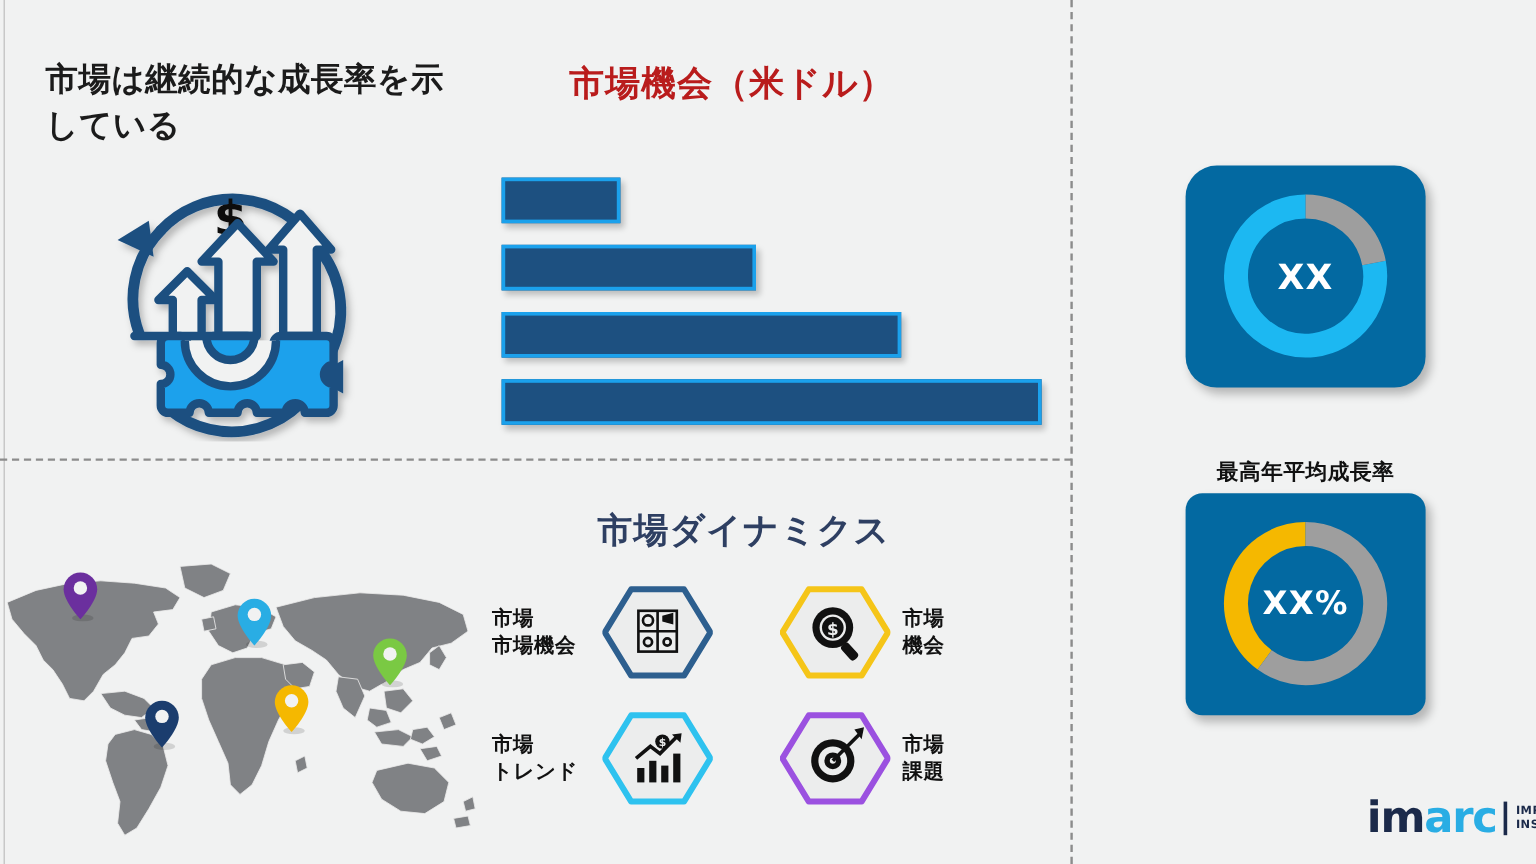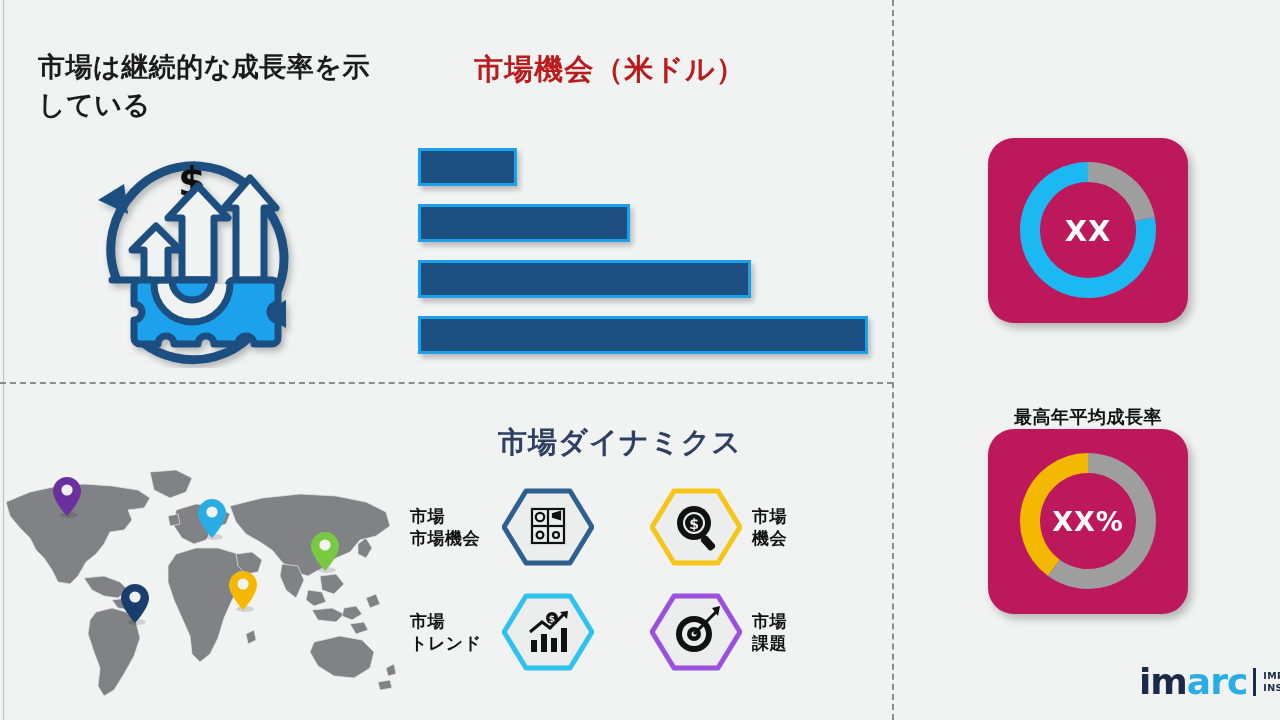--- a/index.html
+++ b/index.html
@@ -24,40 +24,40 @@
 
   #title-region{position:absolute;left:20px;top:425px;width:375px;text-align:center;
     font-size:28px;color:#2e3f62;font-weight:bold;letter-spacing:1px;}
 
   #title-dynamics{position:absolute;left:400px;top:423px;width:440px;text-align:center;
     font-size:29px;color:#2e3f62;font-weight:bold;letter-spacing:1px;}
 
   .donut-title{position:absolute;width:260px;text-align:center;
     font-size:18px;color:#111;font-weight:bold;letter-spacing:.5px;}
   #donut1-title{left:958px;top:96px;}
-  #donut2-title{left:958px;top:381px;margin-top:24px;}
+  #donut2-title{left:958px;top:381px;}
 
   
   #growth-icon{position:absolute;left:72px;top:128px;width:240px;height:240px;}
 
   
   #bars{position:absolute;left:418px;top:148px;width:460px;height:200px;}
   .bar{
     position:absolute;left:0;height:38px;
     background:#1d5080;
     border:3px solid #1ba1ec;
     box-sizing:border-box;
     box-shadow:3px 4px 5px rgba(0,0,0,.22);
   }
 
   
   .donut-card{position:absolute;width:200px;height:185px;border-radius:26px;
-    background:#be185d;box-shadow:4px 5px 8px rgba(0,0,0,.25);}
+    background:#0369a1;box-shadow:4px 5px 8px rgba(0,0,0,.25);}
   #donut1-card{left:988px;top:138px;}
-  #donut2-card{left:988px;top:429px;}
+  #donut2-card{left:988px;top:411px;border-radius:14px;}
   .donut-svg{position:absolute;left:0;top:0;}
   .donut-val{position:absolute;left:0;top:0;width:200px;height:185px;
     display:flex;align-items:center;justify-content:center;
     color:#fff;font-weight:bold;letter-spacing:1px;}
   #donut1-val{font-size:29px;}
   #donut2-val{font-size:27px;}
 
   
   #map-wrap{position:absolute;left:0;top:458px;width:400px;height:248px;}
   .pin{position:absolute;}

